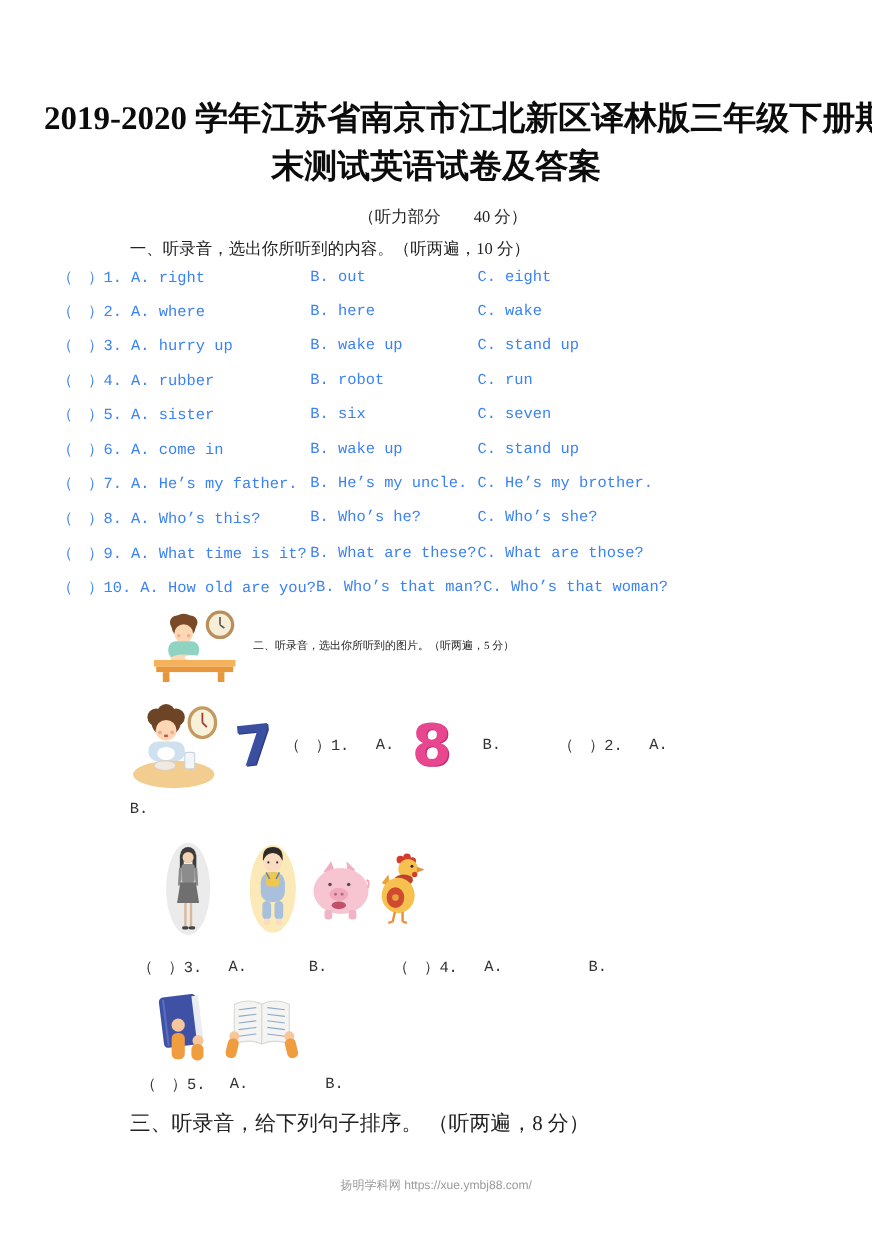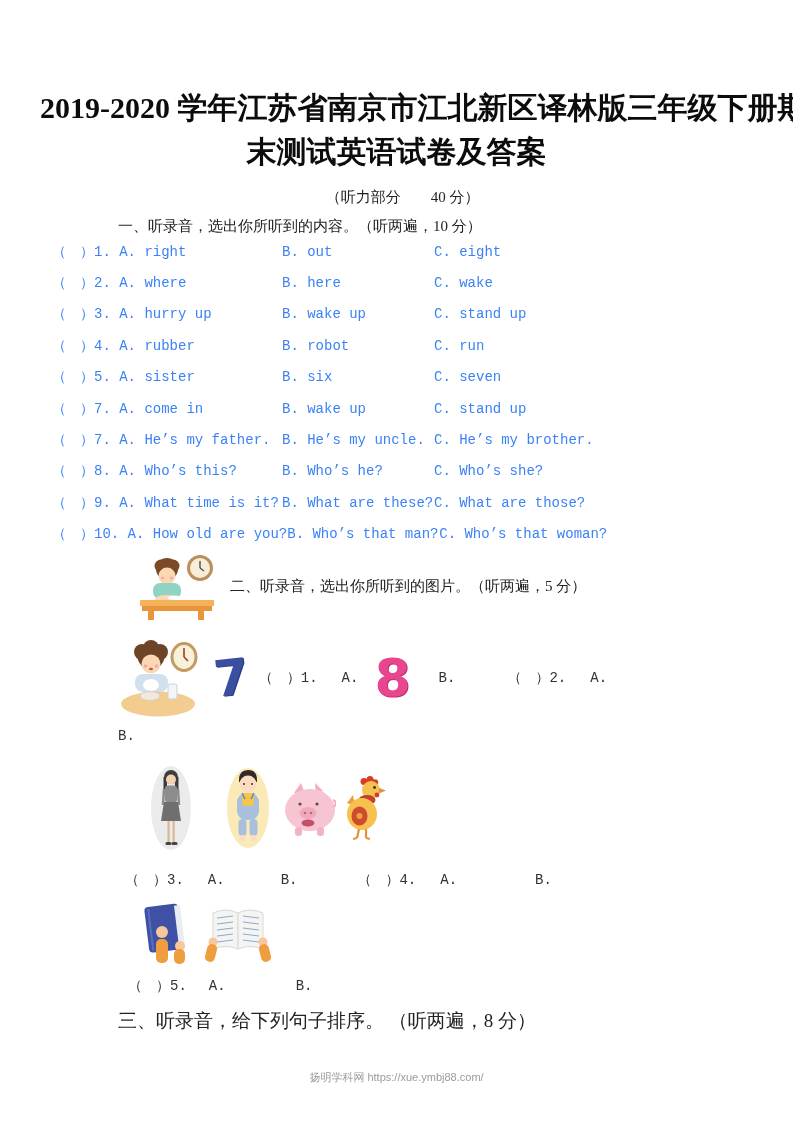--- a/index.html
+++ b/index.html
@@ -10,21 +10,21 @@
   .page{position:relative;width:793px;height:1122px;}
   .title{margin:86px 40px 0 40px;text-align:center;font-size:30px;font-weight:bold;color:#0c0c0c;line-height:44px;}
   .title .tl{display:block;white-space:nowrap;}
   .subtitle{margin-top:14px;text-align:center;font-size:15px;color:#222;padding-left:12px;}
   .s-heading{margin:10px 0 0 118px;font-size:15px;color:#222;}
   .q-list{margin-left:52px;font-family:"Liberation Mono","DejaVu Sans Mono",monospace;font-size:14px;color:#3b82f6;}
   .q-row{display:flex;height:31.4px;align-items:center;white-space:nowrap;}
   .q-row .c1{min-width:230px;}
   .q-row .c2{min-width:152px;}
   .s2-head{display:flex;align-items:center;margin:2px 0 0 140px;height:70px;}
-  .s2-head .htext{margin-left:14px;font-size:15px;color:#222;}
+  .s2-head .htext{margin-left:14px;font-size:10px;color:#222;}
   .mono{font-family:"Liberation Mono","DejaVu Sans Mono",monospace;font-size:14px;color:#333;white-space:nowrap;}
   .digits-row{display:flex;align-items:center;margin:16px 0 0 118px;height:80px;}
   .digit{font-family:"DejaVu Sans","Liberation Sans",sans-serif;font-weight:900;line-height:1;}
   .digit-7{font-size:50px;margin-left:12px;transform:rotate(-6deg);text-shadow:1px 1px 0 #2c3c85;}
   .digit-8{font-size:52px;margin-left:16px;text-shadow:1px 1px 0 #c22d72;}
   .dq1{margin-left:10px;} .da1{margin-left:24px;} .db1{margin-left:28px;}
   .dq2{margin-left:52px;} .da2{margin-left:24px;}
   .b-standalone{margin:10px 0 0 118px;}
   .pics-row{display:flex;align-items:center;margin:20px 0 0 150px;height:88px;}
   .pic-baby{margin-left:34px;} .pic-pig{margin-left:12px;} .pic-rooster{margin-left:8px;}
@@ -71,21 +71,21 @@
       <span class="c1">（　）4. A. rubber</span>
       <span class="c2">B. robot</span>
       <span class="c3">C. run</span>
     </div>
     <div class="q-row">
       <span class="c1">（　）5. A. sister</span>
       <span class="c2">B. six</span>
       <span class="c3">C. seven</span>
     </div>
     <div class="q-row">
-      <span class="c1">（　）7. A. come in</span>
+      <span class="c1">（　）6. A. come in</span>
       <span class="c2">B. wake up</span>
       <span class="c3">C. stand up</span>
     </div>
     <div class="q-row">
       <span class="c1">（　）7. A. He’s my father.</span>
       <span class="c2">B. He’s my uncle.</span>
       <span class="c3">C. He’s my brother.</span>
     </div>
     <div class="q-row">
       <span class="c1">（　）8. A. Who’s this?</span>

